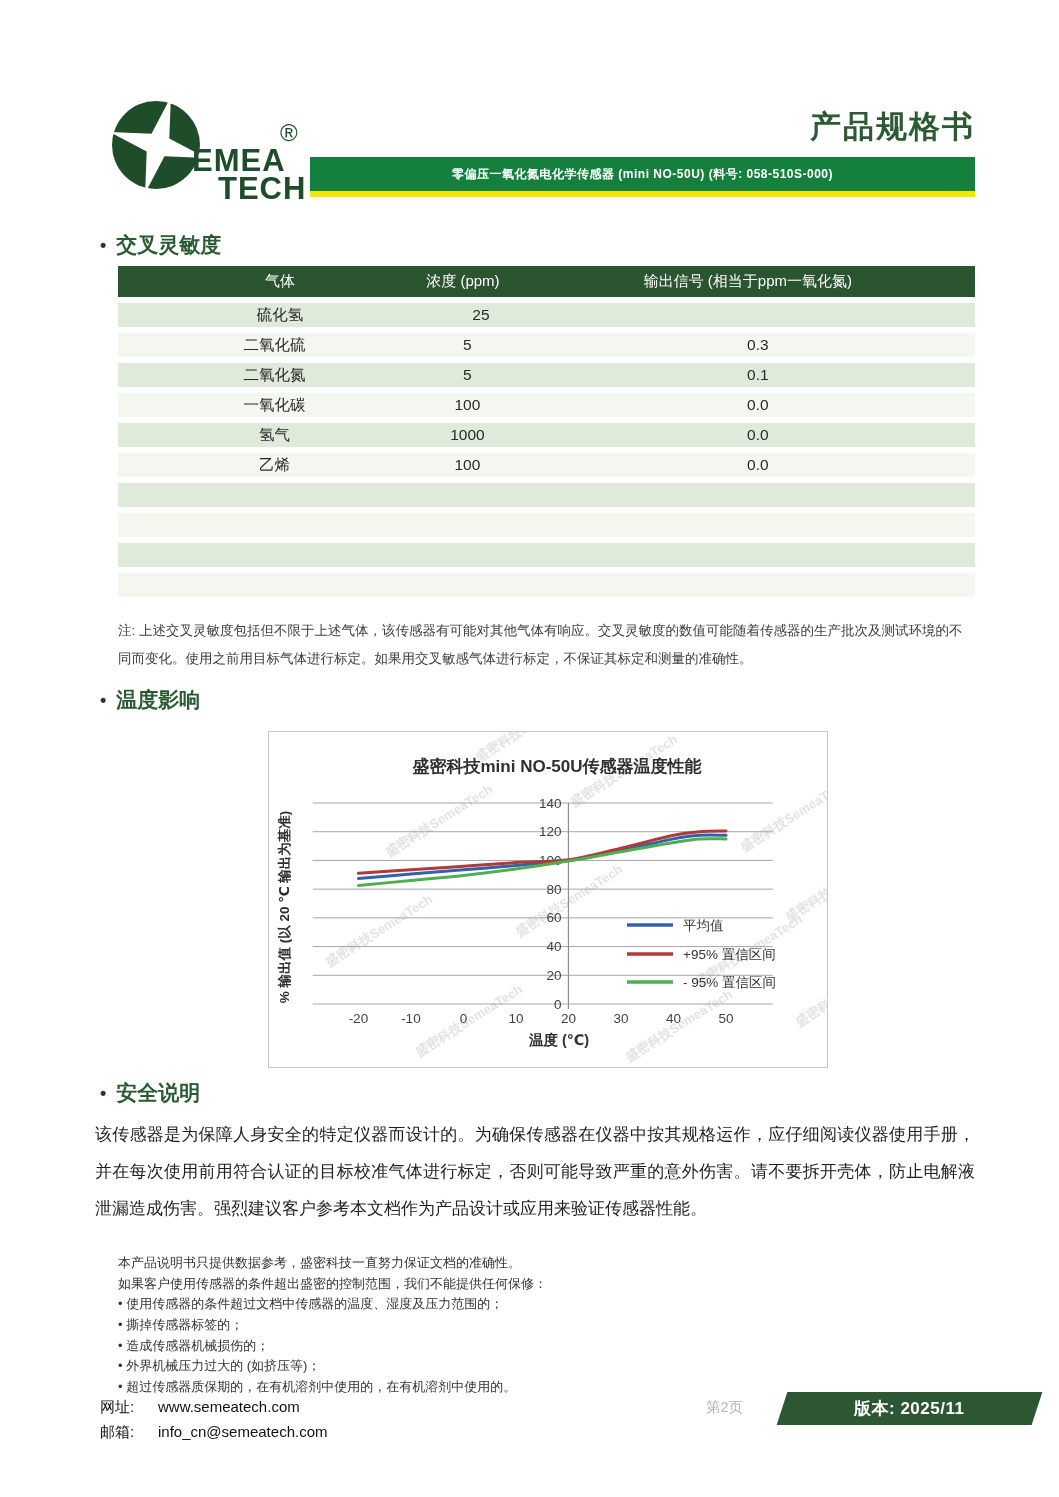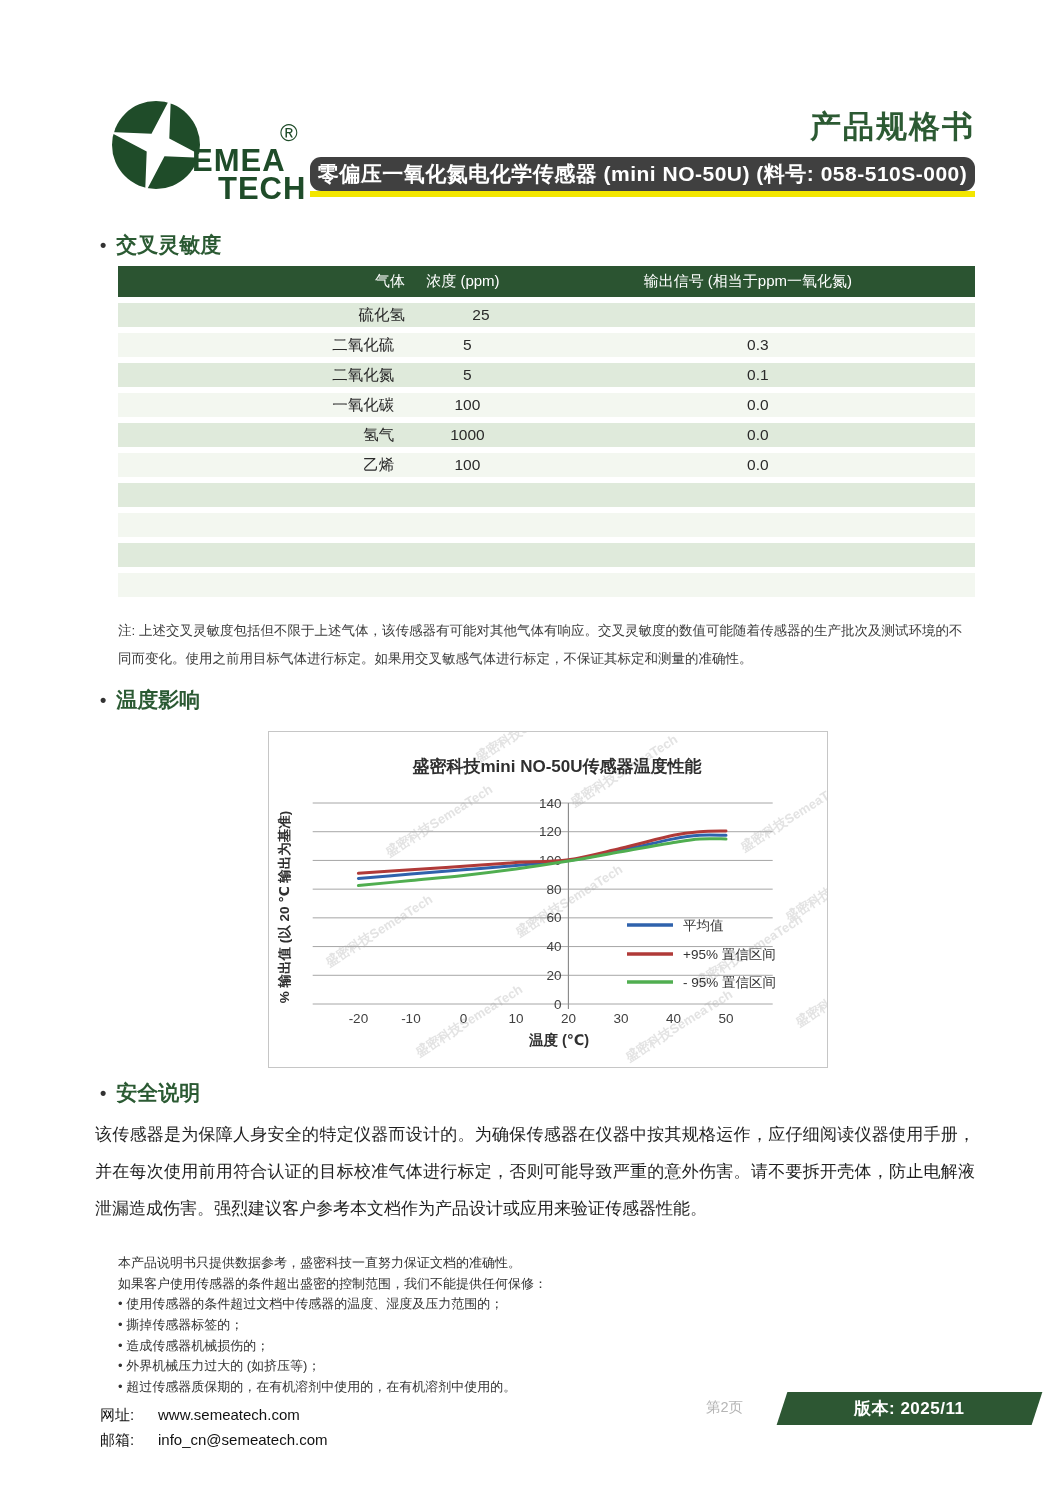--- a/index.html
+++ b/index.html
@@ -14,23 +14,23 @@
   }
   
   .header{position:relative;height:208px;}
   .logo{position:absolute;left:100px;top:93px;width:212px;height:112px;}
   .doc-title{
     position:absolute;right:84px;top:106px;
     font-size:31px;font-weight:700;color:#2c5a33;letter-spacing:2px;
   }
   .banner{
     position:absolute;left:310px;right:84px;top:157px;height:34px;
-    background:#404040;color:#ffffff;
+    background:#15803d;color:#ffffff;
     display:flex;align-items:center;justify-content:center;
-    font-size:21px;font-weight:700;letter-spacing:.5px;border-radius:11px;
+    font-size:12px;font-weight:700;letter-spacing:.5px;
   }
   .yellow-bar{
     position:absolute;left:310px;right:84px;top:191px;height:6px;
     background:#f3e600;
   }
   
   .sec-heading{
     margin:0 84px 0 100px;
     display:flex;align-items:center;
     font-size:21px;font-weight:700;color:#2b5a33;
@@ -43,21 +43,21 @@
   
   .xs-table{margin:6px 84px 0 118px;width:857px;}
   .t-head{
     display:flex;height:31px;background:#2b5431;color:#fff;
     font-size:15px;align-items:center;
   }
   .t-row{display:flex;height:24px;margin-top:6px;align-items:center;font-size:15.5px;color:#2a2a2a;gap:18px;}
   .t-row.odd{background:#dfeadb;}
   .t-row.even{background:#f3f7f0;}
   .t-cell,.t-hcell{overflow:hidden;white-space:nowrap;}
-  .c0{width:33.5%;padding-left:37px;box-sizing:border-box;text-align:right;}
+  .c0{width:33.5%;padding-left:37px;box-sizing:border-box;text-align:center;}
   .c1{width:13.5%;text-align:center;}
   .c2{width:53%;text-align:center;}
   
   .note{
     margin:20px 84px 0 118px;
     font-size:13.5px;color:#3c3c3c;line-height:28px;
   }
   
   .chart-box{
     margin:16px 0 0 268px;width:558px;height:335px;
@@ -76,21 +76,21 @@
     font-size:17px;color:#1f1f1f;line-height:37px;text-align:justify;
   }
   
   .disclaimer{
     margin:26px 84px 0 118px;
     font-size:13px;color:#333;line-height:20.7px;
   }
   .disclaimer div{height:20.7px;}
   
   .footer{position:absolute;left:0;top:1382px;width:1059px;height:70px;}
-  .contact{position:absolute;left:100px;top:20px;font-size:15px;color:#111;}
+  .contact{position:absolute;left:100px;top:12px;font-size:15px;color:#111;}
   .contact .row{display:flex;line-height:25px;}
   .contact .lbl{width:58px;}
   .page-num{position:absolute;left:706px;top:16px;font-size:14.5px;color:#b5b5b5;}
   .version-badge{
     position:absolute;right:22px;top:10px;width:255px;height:33px;
     background:#2d5733;transform:skewX(-18deg);
     display:flex;align-items:center;justify-content:center;
   }
   .version-badge span{
     transform:skewX(18deg);color:#fff;font-size:17px;font-weight:700;letter-spacing:.5px;

